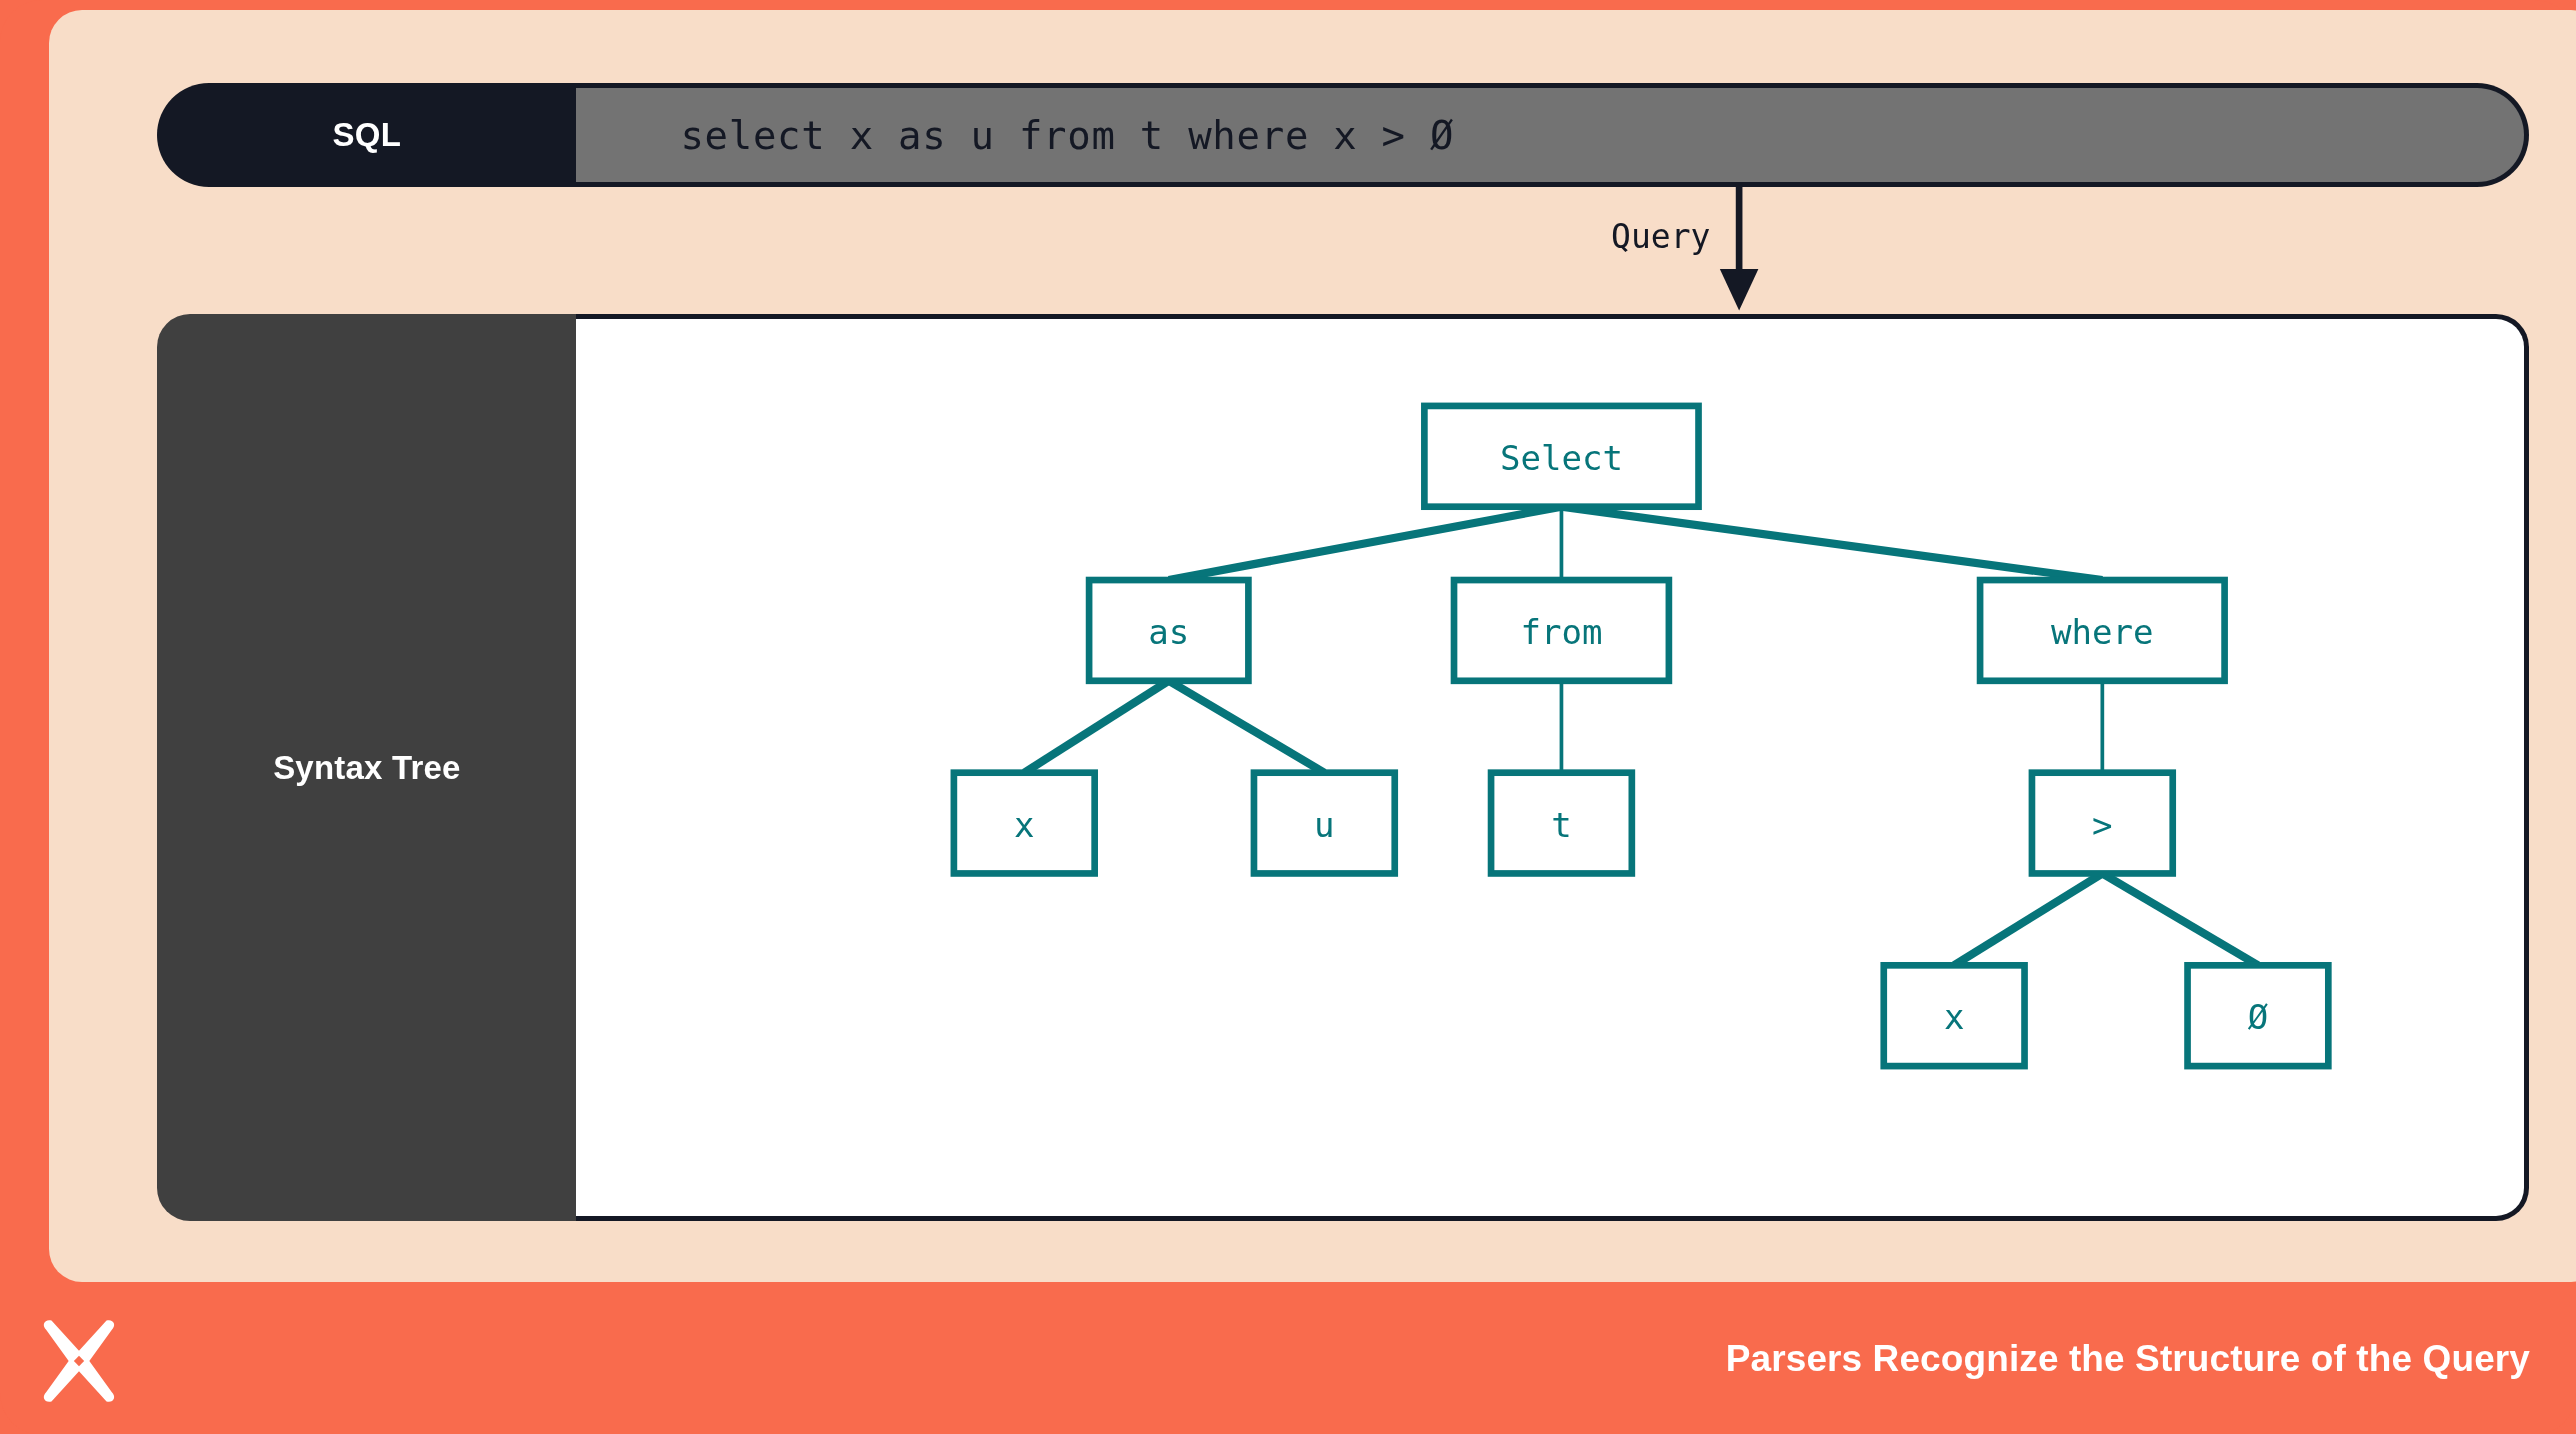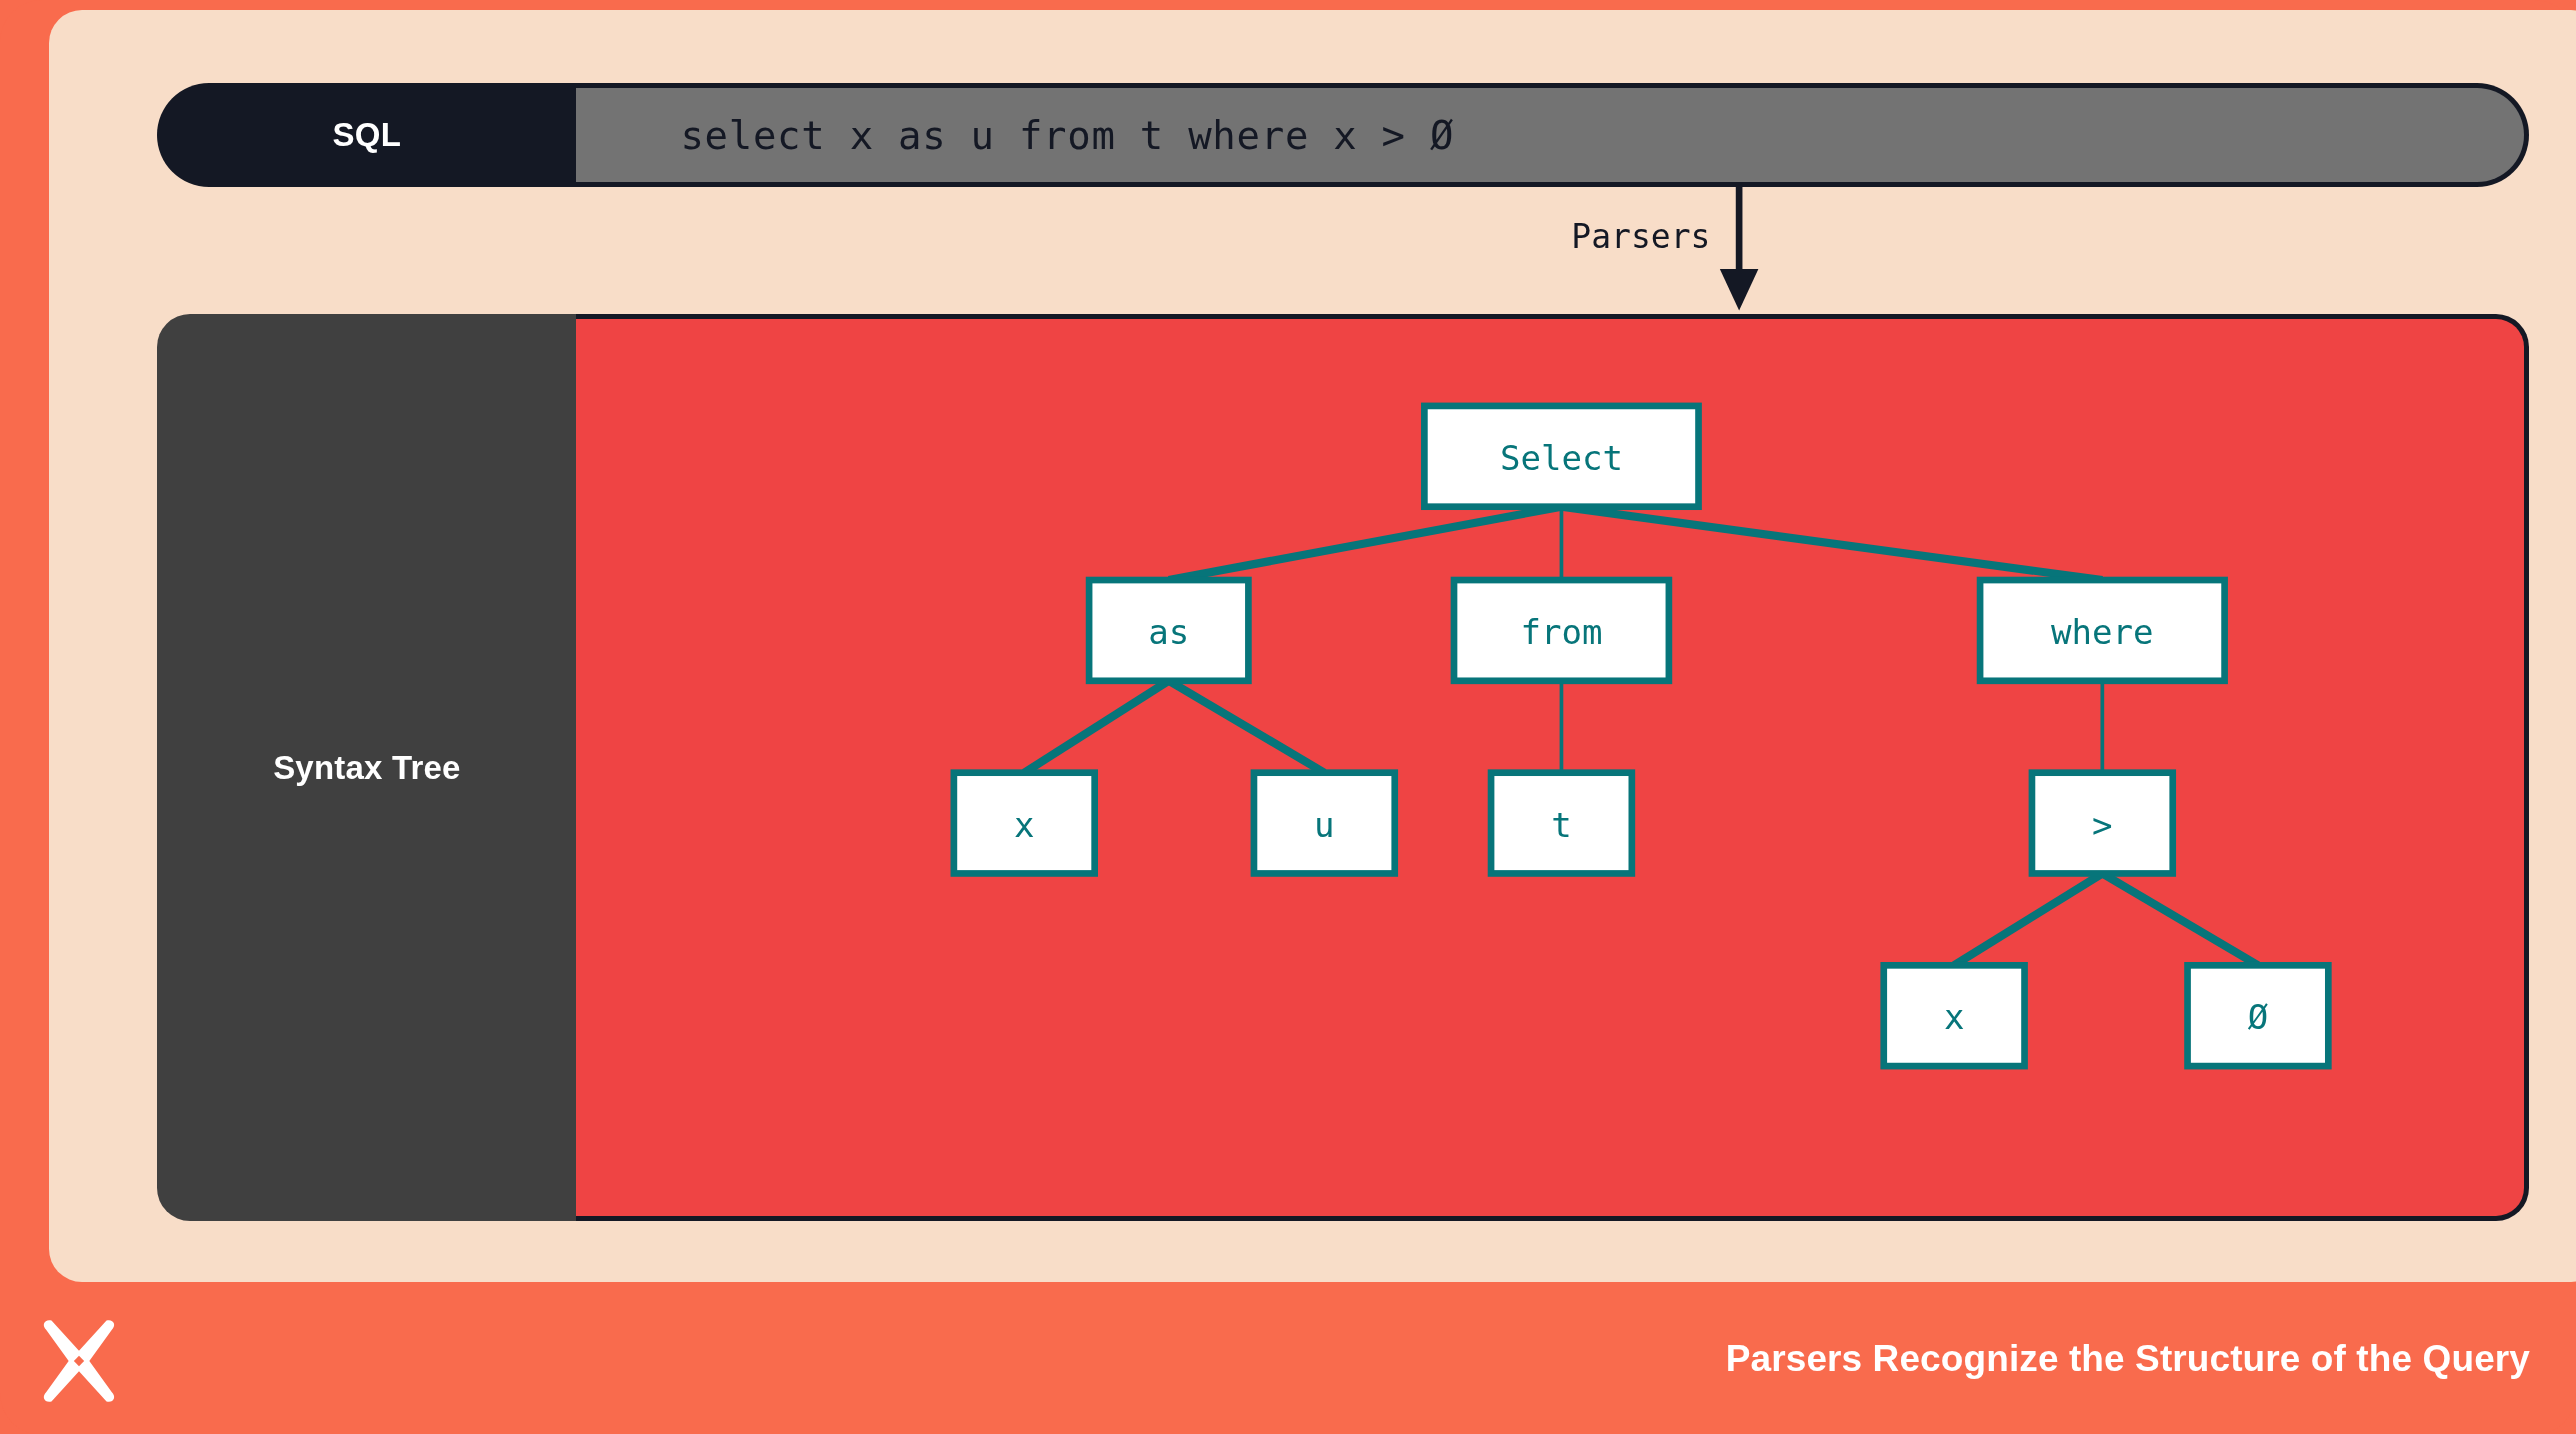--- a/index.html
+++ b/index.html
@@ -80,21 +80,21 @@
     background:#404040;
     border-radius:33px 0 0 33px;
     display:flex;align-items:center;justify-content:center;
     box-sizing:border-box;z-index:2;
   }
   .tree-label span{
     color:#FFFFFF;font-size:33px;font-weight:700;letter-spacing:0.2px;
   }
   .tree-canvas{
     position:absolute;left:419px;top:0;width:1953px;height:907px;
-    background:#ef4444;
+    background:#ffffff;
     border:5.2px solid #141824;
     border-left:none;
     border-radius:0 33px 33px 0;
     box-sizing:border-box;
     overflow:hidden;
   }
   .tree-svg{position:absolute;left:0;top:0;}
   .node-rect{fill:#FFFFFF;stroke:#07757A;stroke-width:9;}
   .edge{stroke:#07757A;fill:none;}
   .node-text{
@@ -135,21 +135,21 @@
     <div class="sqlbar">
       <div class="sql-label">
         <span>SQL</span>
       </div>
       <div class="sql-value">
         <span>select x as u from t where x &gt; Ø</span>
       </div>
     </div>
 
     <div class="arrow-wrap">
-      <div class="arrow-label">Parsers</div>
+      <div class="arrow-label">Query</div>
       <svg class="arrow-svg" width="371" height="129" viewBox="0 0 500 174">
         <line x1="410" y1="0" x2="410" y2="118" stroke="#141824" stroke-width="9"></line>
         <polygon points="384,112 436,112 410,168" fill="#141824"></polygon>
       </svg>
     </div>
 
     <div class="tree-panel">
       <div class="tree-label">
         <span>Syntax Tree</span>
       </div>

